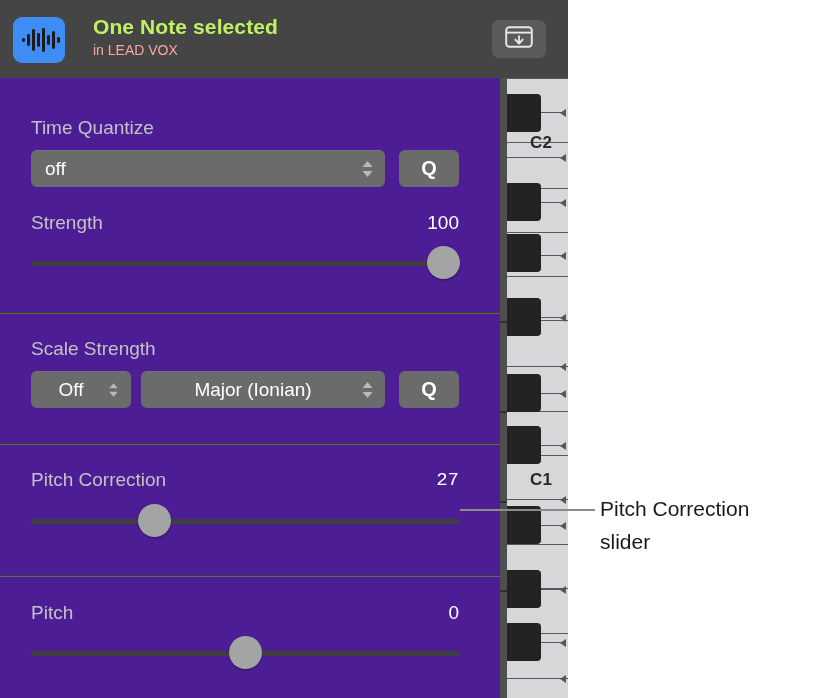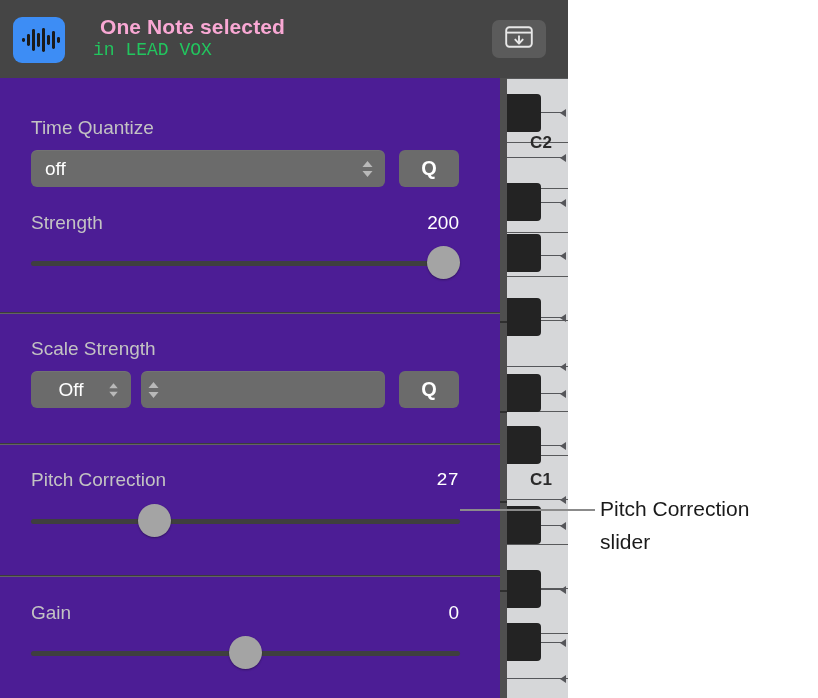--- a/index.html
+++ b/index.html
@@ -45,32 +45,30 @@
   }
   #app-icon svg { display: block; }
   #header-text {
     position: absolute;
     left: 93px; top: 13px;
     width: 380px;
   }
   #header-title {
     font-size: 21px;
     font-weight: bold;
-    color: #f9a8d4;
+    color: #bef264;
     line-height: 27px;
     letter-spacing: 0.1px;
     white-space: nowrap;
-    margin-left: 7px;
   }
   #header-subtitle {
-    font-size: 18px;
-    color: #22c55e;
+    font-size: 14px;
+    color: #fca5a5;
     line-height: 21px;
     white-space: nowrap;
-    font-family: Liberation Mono, monospace;
   }
   #hide-inspector-button {
     position: absolute;
     left: 492px; top: 20px;
     width: 54px; height: 38px;
     background: #5b5b5b;
     border-radius: 7px;
     display: flex;
     align-items: center;
     justify-content: center;
@@ -264,21 +262,21 @@
         <svg width="13" height="20" viewBox="0 0 13 20">
           <path d="M6.5 2 L11.5 8 L1.5 8 Z" fill="#b9b9b9"></path>
           <path d="M6.5 18 L11.5 12 L1.5 12 Z" fill="#b9b9b9"></path>
         </svg>
       </span>
     </div>
 
     <div class="q-button" style="left:399px; top:138px; width:60px; height:37px;">Q</div>
 
     <div class="field-label" style="left:31px; top:199px;">Strength</div>
-    <div class="field-value" style="left:339px; top:199px; width:120px;">200</div>
+    <div class="field-value" style="left:339px; top:199px; width:120px;">100</div>
 
     <div class="slider" style="left:31px; top:234px; width:429px;">
       <div class="track"></div>
       <div class="thumb" id="strength-thumb" style="left: 396px;"></div>
     </div>
   </div>
 
   <div class="divider" style="top:300px;"></div>
 
   <div class="section">
@@ -288,20 +286,21 @@
       <span class="popup-label">Off</span>
       <span class="stepper">
         <svg width="11" height="18" viewBox="0 0 13 20">
           <path d="M6.5 2 L11.5 8 L1.5 8 Z" fill="#b9b9b9"></path>
           <path d="M6.5 18 L11.5 12 L1.5 12 Z" fill="#b9b9b9"></path>
         </svg>
       </span>
     </div>
 
     <div class="popup center" style="left:141px; top:359px; width:244px; height:37px;">
+      <span class="popup-label">Major (Ionian)</span>
       <span class="stepper">
         <svg width="13" height="20" viewBox="0 0 13 20">
           <path d="M6.5 2 L11.5 8 L1.5 8 Z" fill="#b9b9b9"></path>
           <path d="M6.5 18 L11.5 12 L1.5 12 Z" fill="#b9b9b9"></path>
         </svg>
       </span>
     </div>
 
     <div class="q-button" style="left:399px; top:359px; width:60px; height:37px;">Q</div>
   </div>
@@ -314,21 +313,21 @@
 
     <div class="slider" style="left:31px; top:492px; width:429px;">
       <div class="track"></div>
       <div class="thumb" id="pitch-thumb" style="left: 106.92px;"></div>
     </div>
   </div>
 
   <div class="divider" style="top:563px;"></div>
 
   <div class="section">
-    <div class="field-label" style="left:31px; top:589px;">Gain</div>
+    <div class="field-label" style="left:31px; top:589px;">Pitch</div>
     <div class="field-value" style="left:339px; top:589px; width:120px;">0</div>
 
     <div class="slider" style="left:31px; top:624px; width:429px;">
       <div class="track"></div>
       <div class="thumb" id="gain-thumb" style="left: 198px;"></div>
     </div>
   </div>
 
 </div>
 

